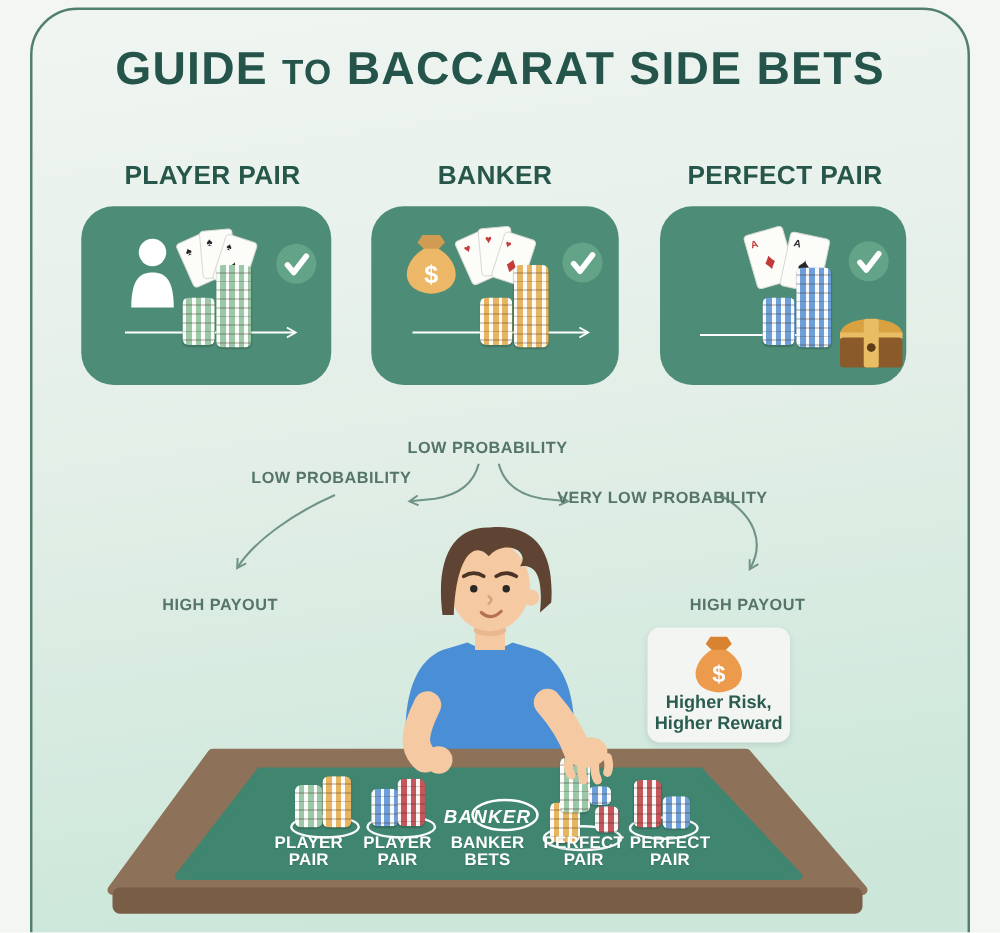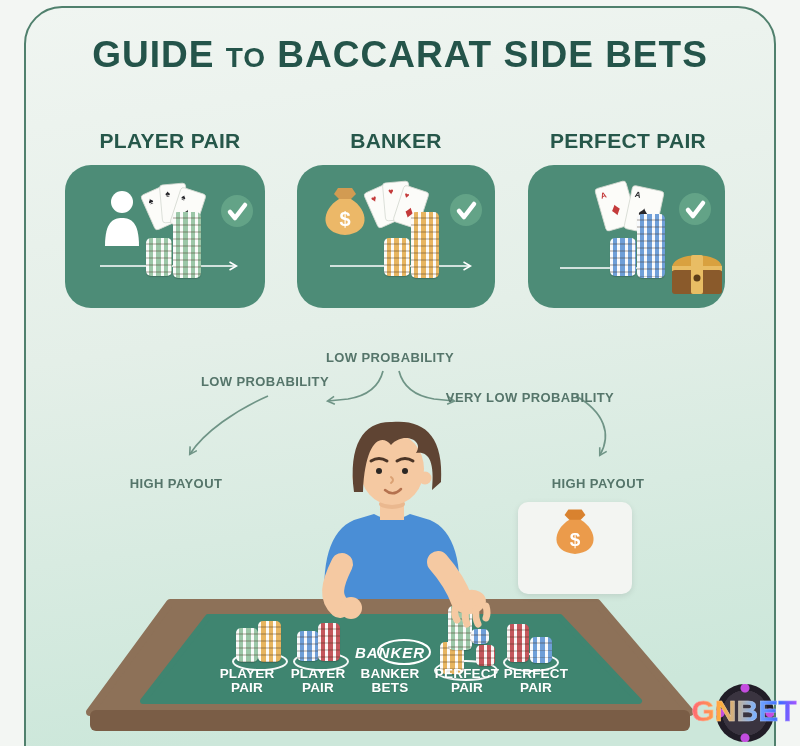--- a/index.html
+++ b/index.html
@@ -199,20 +199,24 @@
   <div class="flab" style="left:538px;top:476px;width:120px;">HIGH PAYOUT</div>
 
   <div class="risk">
     <svg width="114" height="56" viewBox="0 0 114 56">
       <g transform="translate(57,34) scale(0.95)">
         <path d="M-7,-28 h14 l4,6 l-6,6 h-10 l-6,-6 z" fill="var(--bag_orange_tie)"></path>
         <path d="M-6,-17 C-24,-6 -26,17 0,19 C26,17 24,-6 6,-17 Z" fill="var(--bag_orange)"></path>
         <text x="0" y="10" font-size="20" font-weight="bold" text-anchor="middle" fill="#fff">$</text>
       </g>
     </svg>
+    <div class="risk-text">
+      <div>Higher Risk,</div>
+      <div>Higher Reward</div>
+    </div>
   </div>
 
   <div class="oval" style="left:232px;top:652px;width:52px;height:15px;"></div>
   <div class="oval" style="left:293px;top:652px;width:52px;height:15px;"></div>
   <div class="oval" style="left:434px;top:660px;width:60px;height:17px;"></div>
   <div class="oval" style="left:503px;top:653px;width:52px;height:15px;"></div>
 
   <div class="stack cg" style="left:236px;top:628px;width:22px;height:34px;"></div>
   <div class="stack cy" style="left:258px;top:621px;width:23px;height:41px;"></div>
   <div class="stack cb" style="left:297px;top:631px;width:22px;height:30px;"></div>
@@ -238,17 +242,13 @@
     <text x="44" y="20" text-anchor="middle" font-size="15" font-style="italic" font-weight="800" fill="#ffffff" letter-spacing="1">BANKER</text>
     <ellipse cx="58" cy="14" rx="26" ry="12" fill="none" stroke="#ffffff" stroke-width="2"></ellipse>
   </svg>
 
   <div class="bet" style="left:207px;">PLAYER PAIR</div>
   <div class="bet" style="left:278px;">PLAYER PAIR</div>
   <div class="bet" style="left:350px;">BANKER BETS</div>
   <div class="bet" style="left:427px;">PERFECT PAIR</div>
   <div class="bet" style="left:496px;">PERFECT PAIR</div>
 
-  <div class="gnbet">
-    <div class="gnbet-chip"></div>
-    <div class="gnbet-text">GNBET</div>
-  </div>
 </div>
 
 </body></html>

